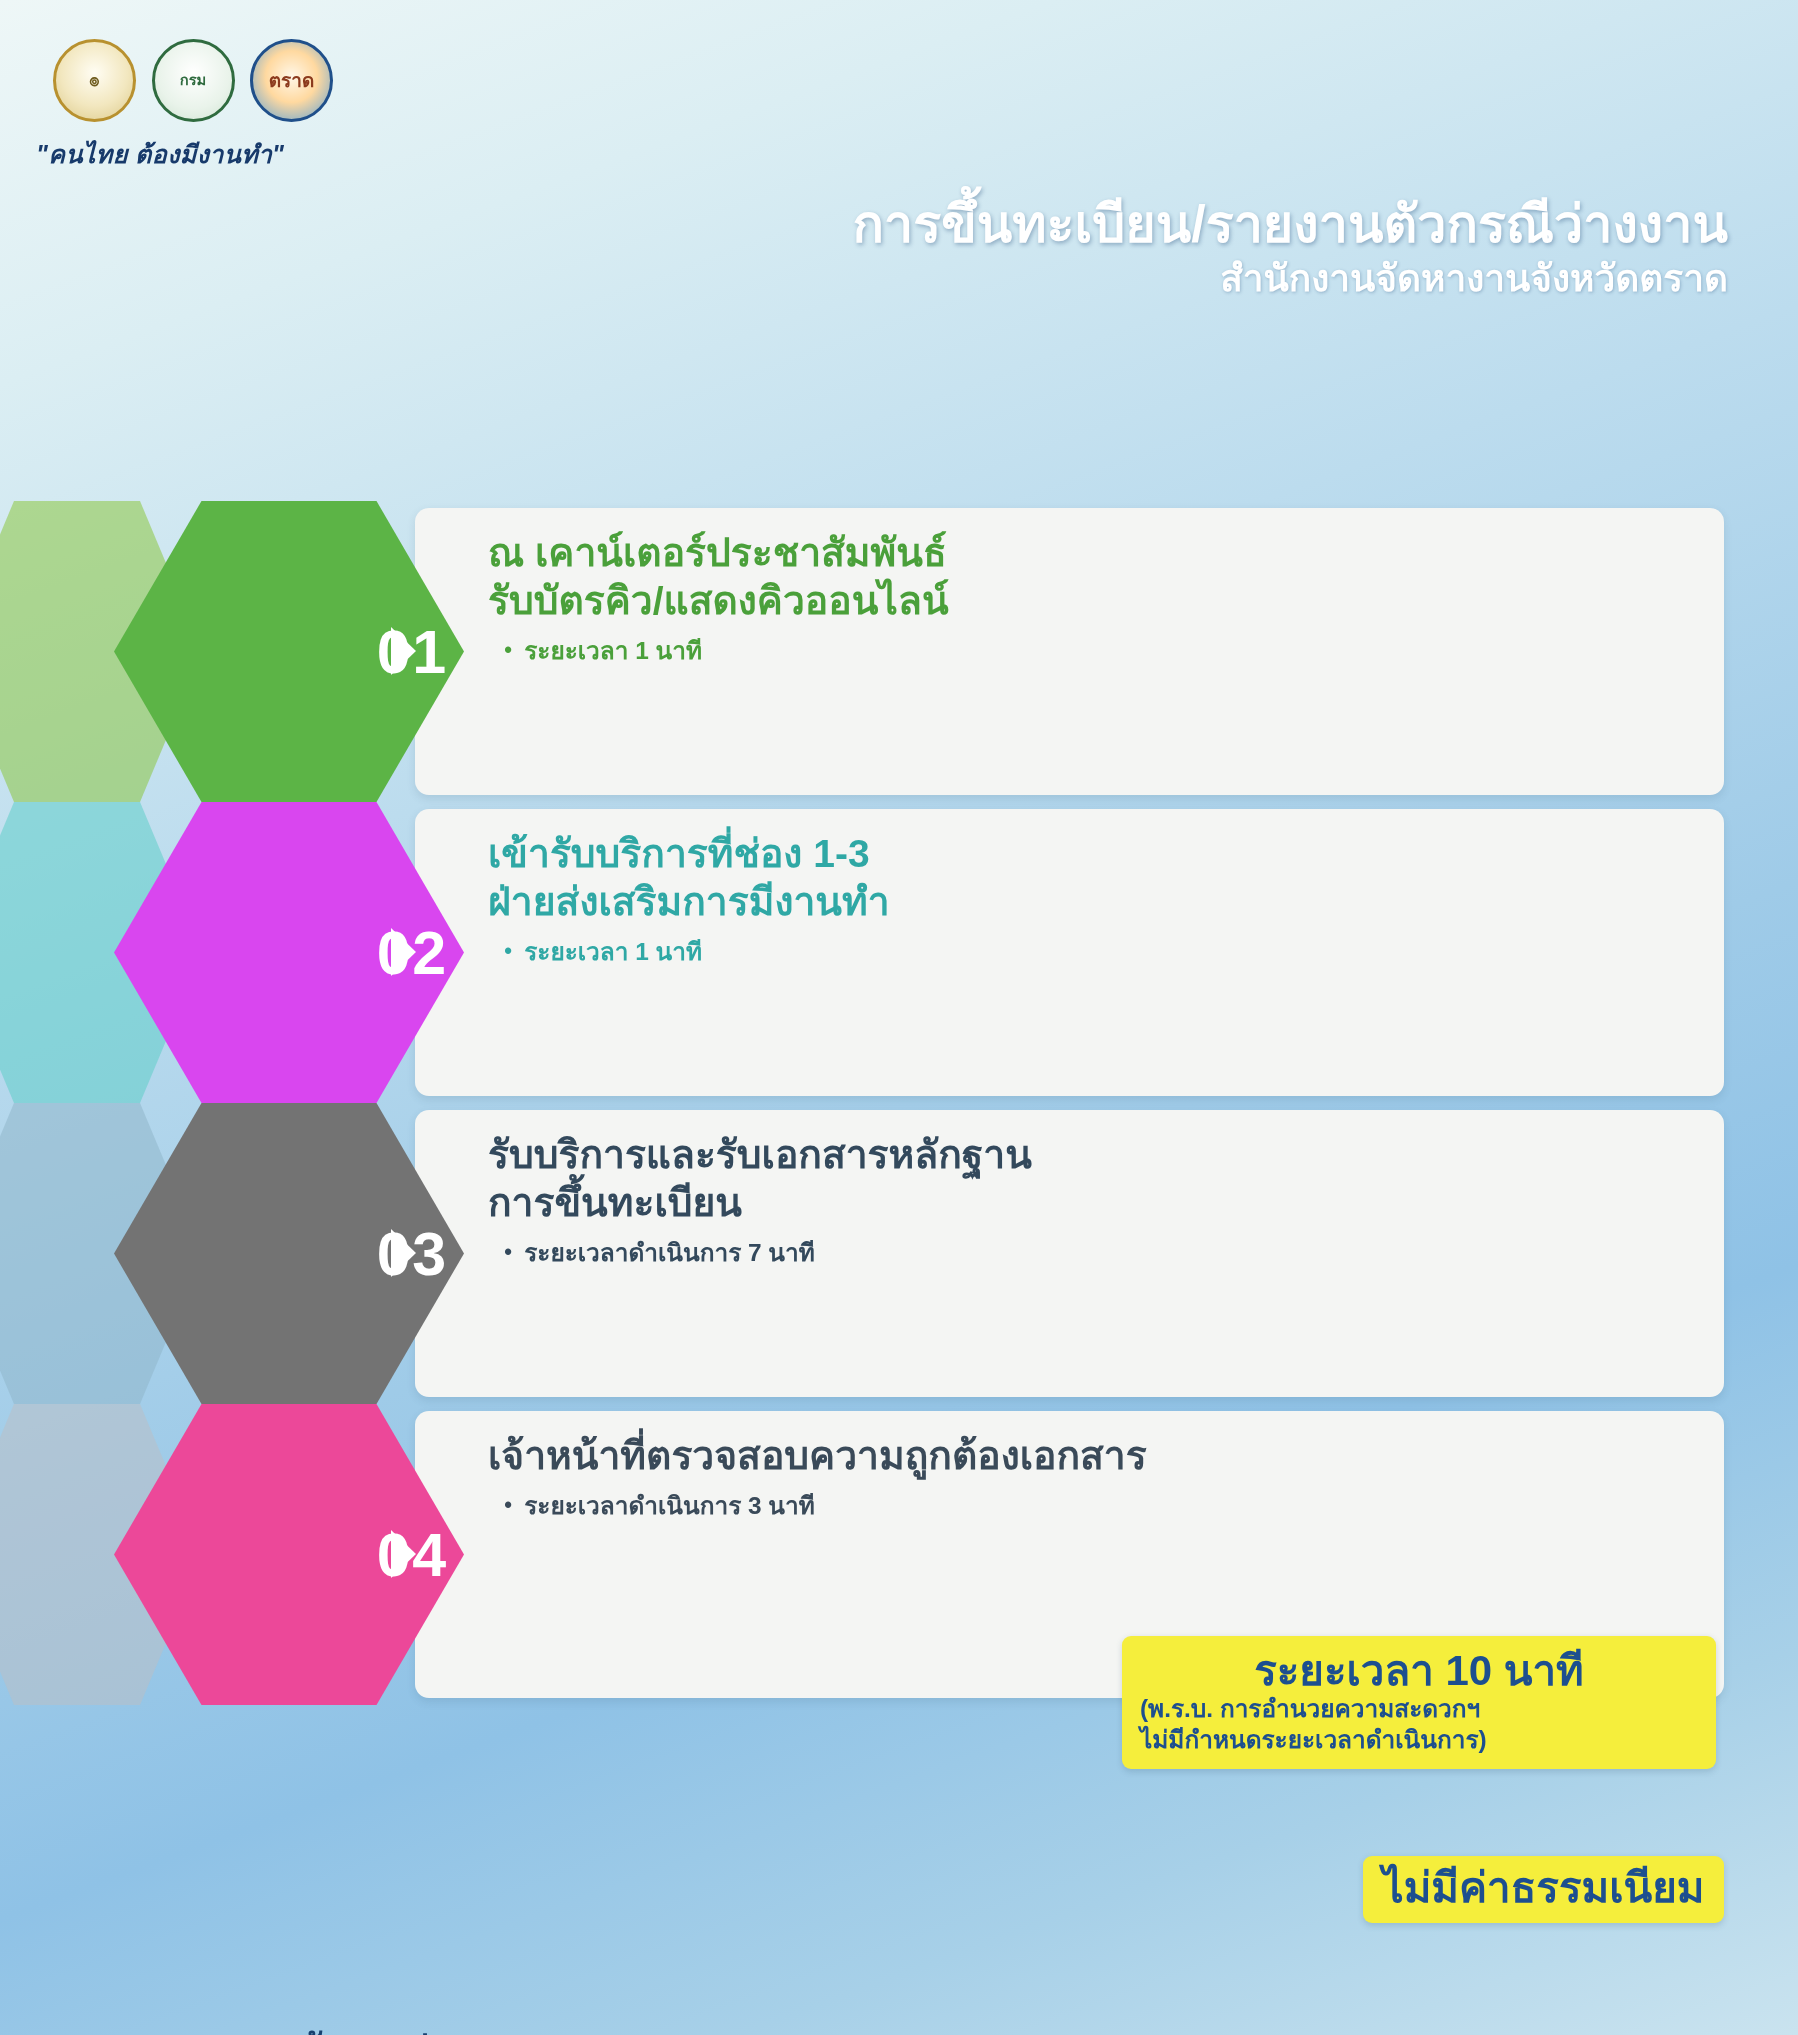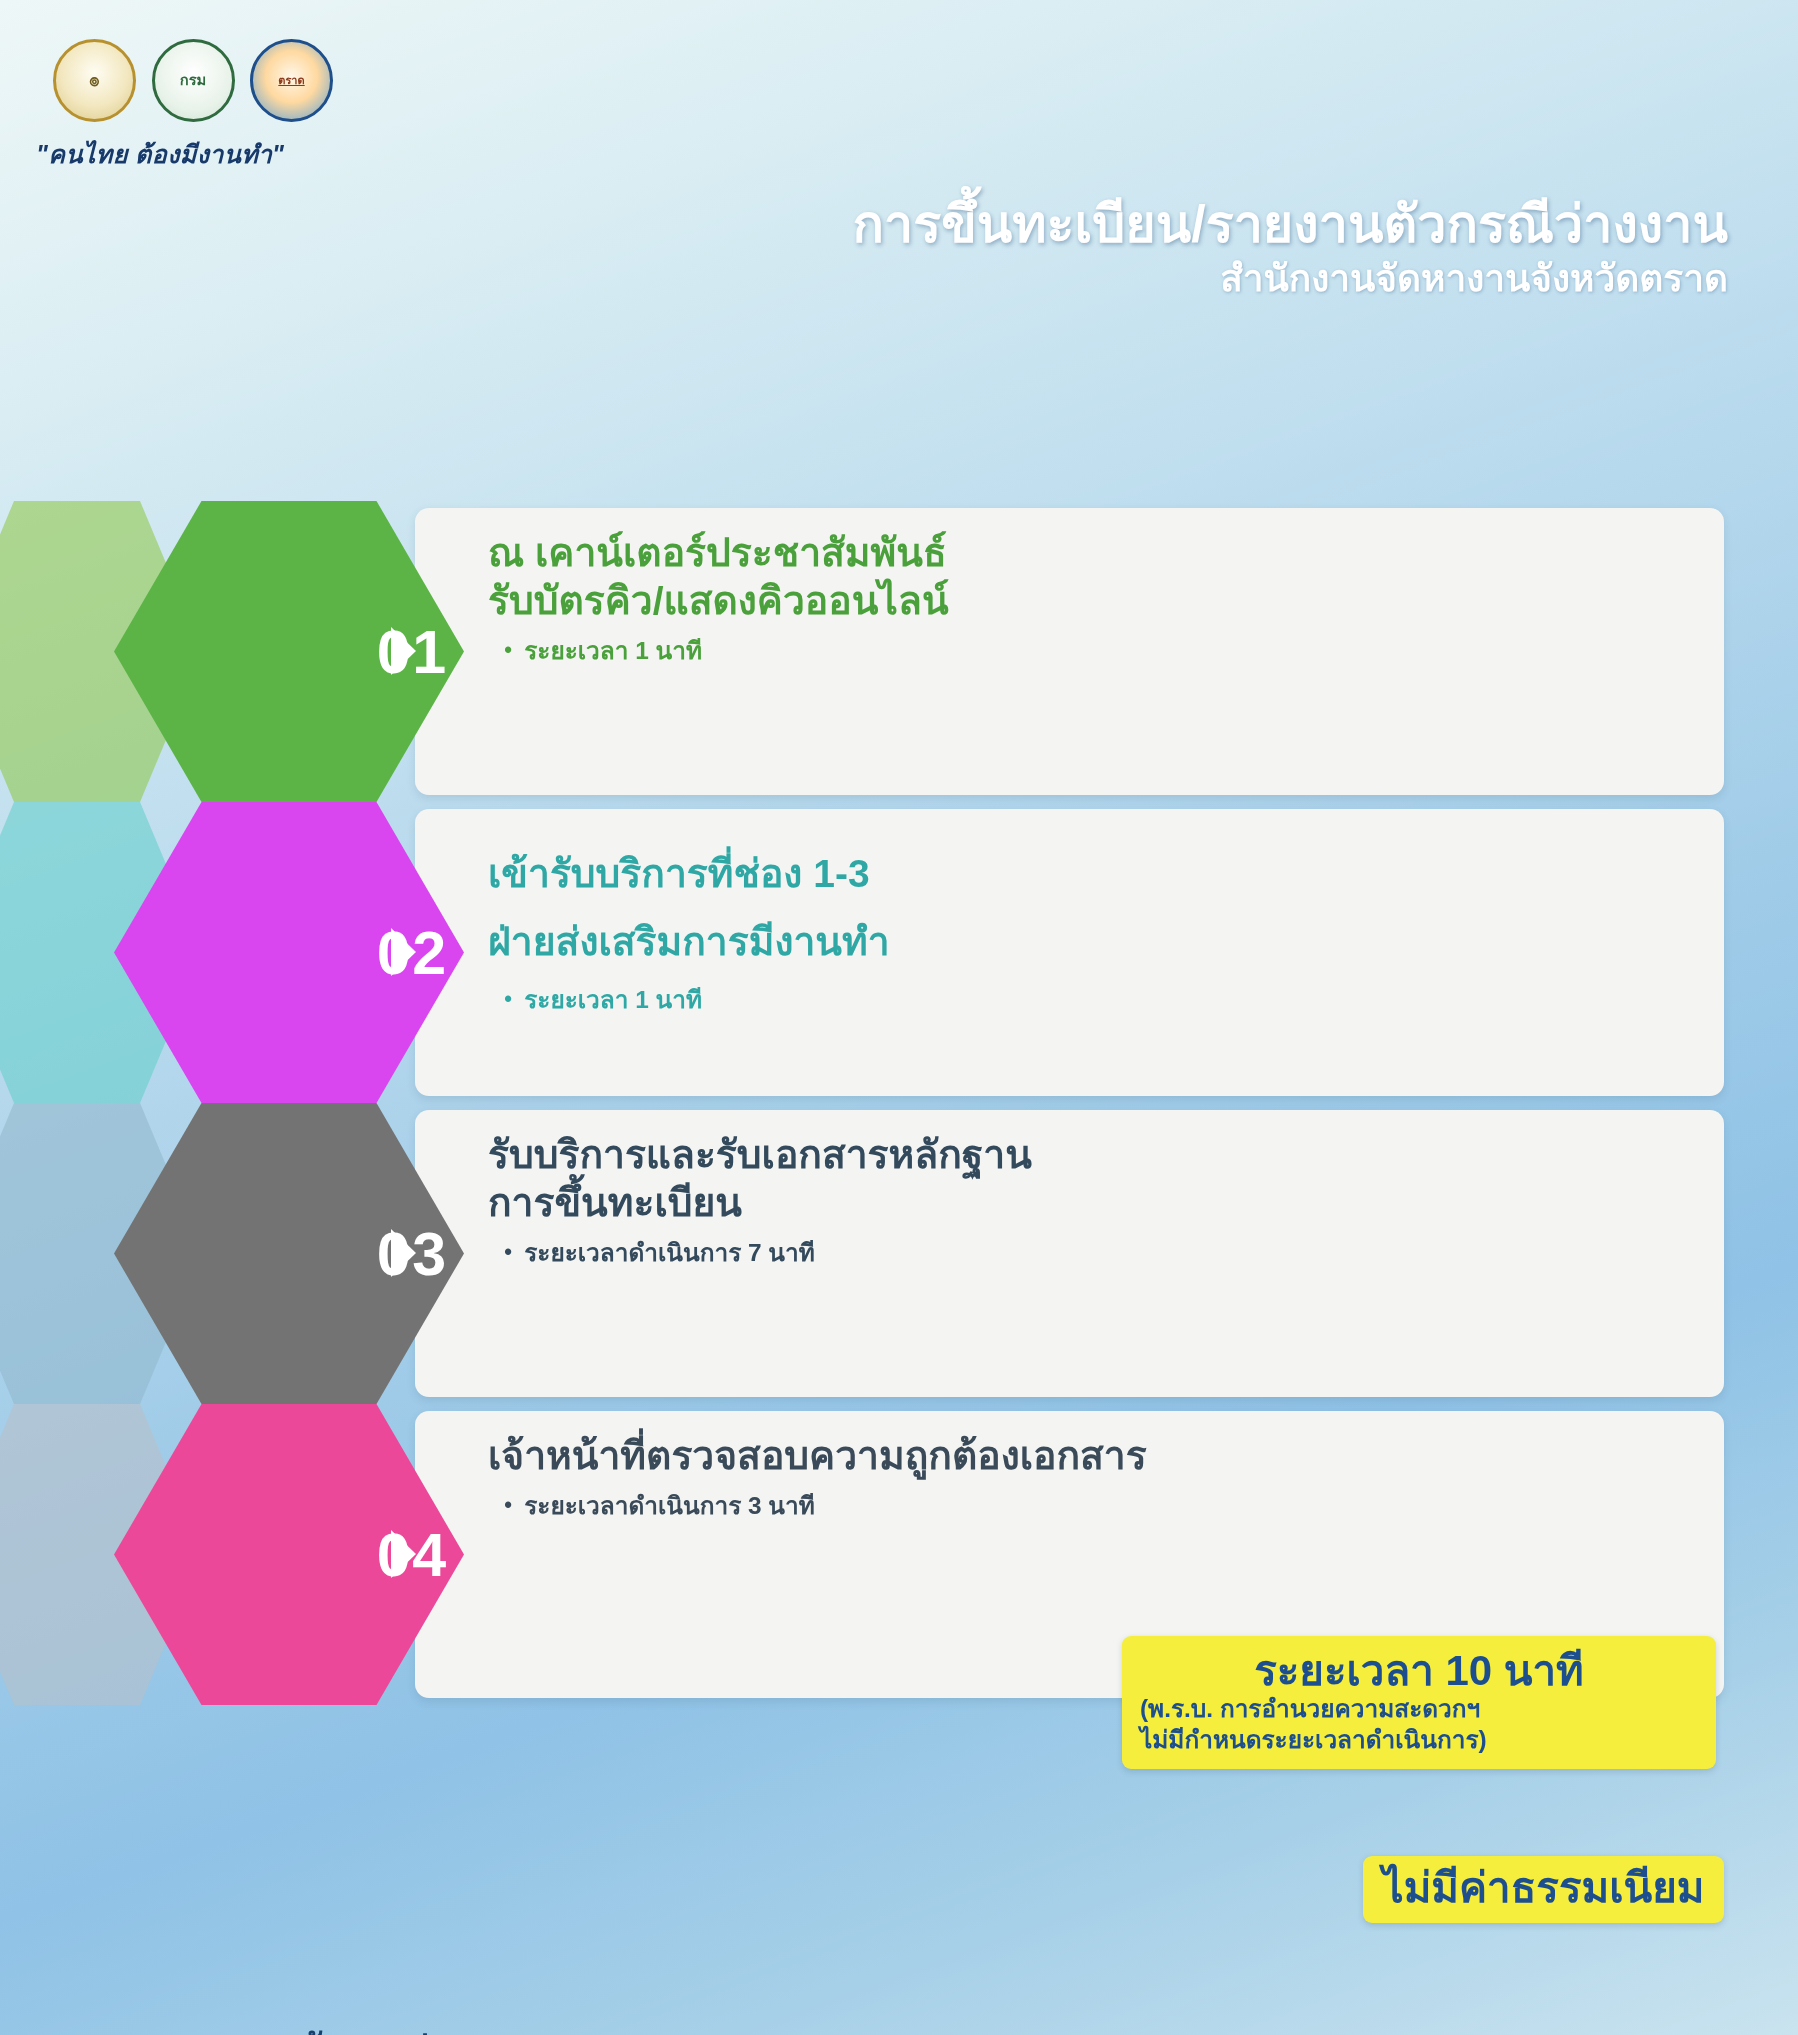--- a/index.html
+++ b/index.html
@@ -39,21 +39,21 @@
   .seal.s1 { background: radial-gradient(circle at 50% 40%, #fffdf3 0%, #f2e7bf 55%, #dcc988 100%); }
   .seal.s2 { border-color: #2f6b3f; background: radial-gradient(circle at 50% 40%, #ffffff 0%, #e9f3ea 60%, #cfe3d2 100%); }
   .seal.s3 { border-color: #1f4f8a; background: radial-gradient(circle at 50% 45%, #fff7e8 0%, #ffd9a0 45%, #5aa0d8 100%); }
   .seal-inner {
     font-size: 17px; line-height: 1;
     color: #6d5a1c;
     text-align: center;
     font-weight: bold;
   }
   .seal.s2 .seal-inner { color: #2f6b3f; font-size: 14.7px; }
-  .seal.s3 .seal-inner { color: #8c3a1d; font-size: 11px; text-decoration: underline; }
+  .seal.s3 .seal-inner { color: #8c3a1d; font-size: 19px; }
   .slogan {
     position: absolute;
     top: 134px; left: 36px;
     font-size: 25px;
     font-weight: bold;
     font-style: italic;
     color: #173a6b;
     letter-spacing: 0.4px;
   }
   .title-block {
@@ -150,21 +150,21 @@
     font-size: 22px;
     line-height: 1.25;
   }
 
   
   .c1 .hex-back { background: #8cc63f; }
   .c1 .hex-main { background: #5cb446; }
   .c1 .step-title, .c1 .bullet { color: #4aa03a; }
   .c2 .hex-back { background: #5fcdc8; }
   .c2 .hex-main { background: #d946ef; }
-  .c2 .step-title, .c2 .bullet { color: #2fa8a5; margin-top: 20px; }
+  .c2 .step-title, .c2 .bullet { color: #2fa8a5; }
   .c3 .hex-back { background: #8fb6cb; }
   .c3 .hex-main { background: #737373; }
   .c3 .step-title, .c3 .bullet { color: #33495c; }
   .c4 .hex-back { background: #b9c0c6; }
   .c4 .hex-main { background: #ec4899; }
   .c4 .step-title, .c4 .bullet { color: #3a4a59; }
 
   
   .callout-time {
     position: absolute;

